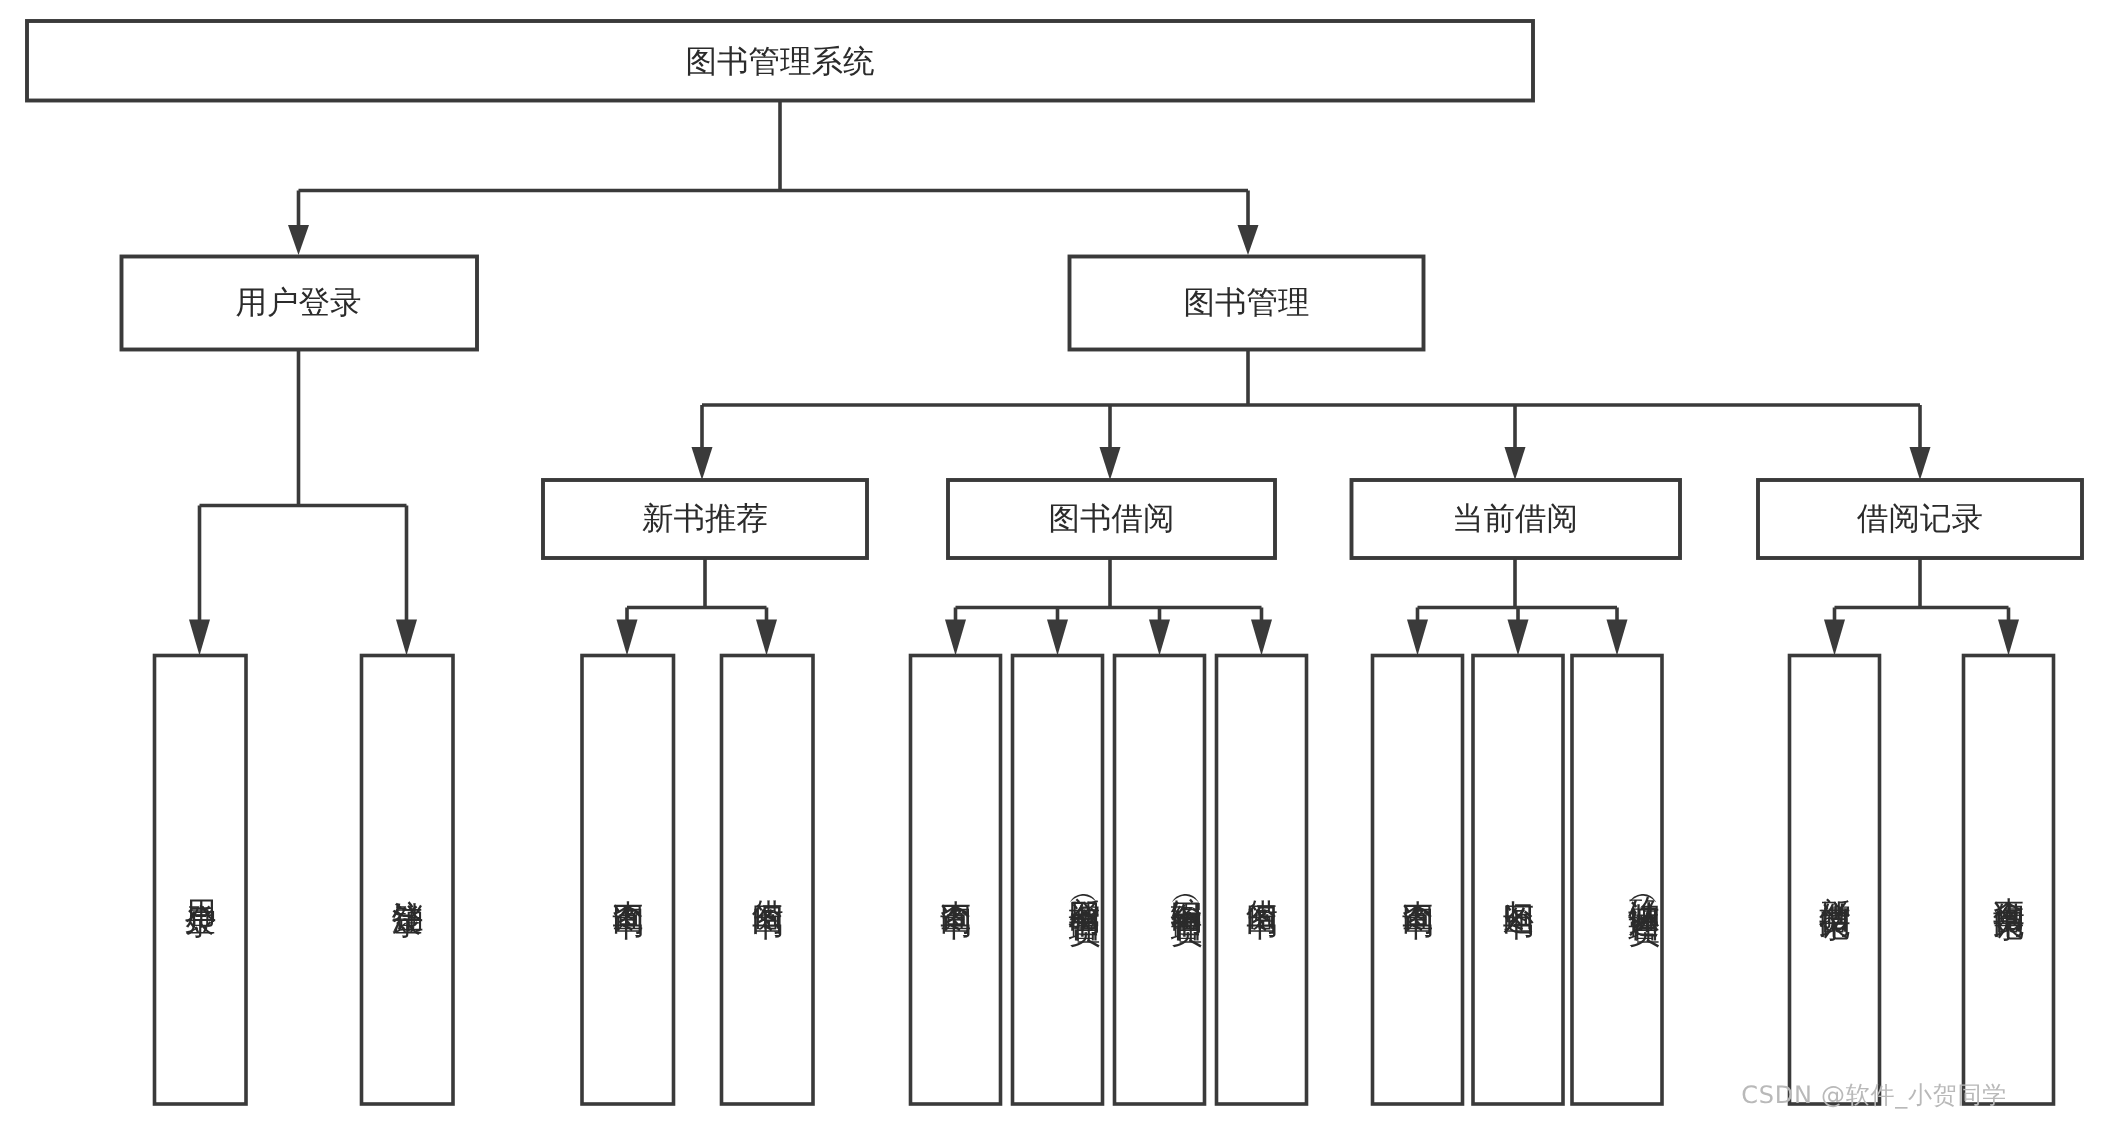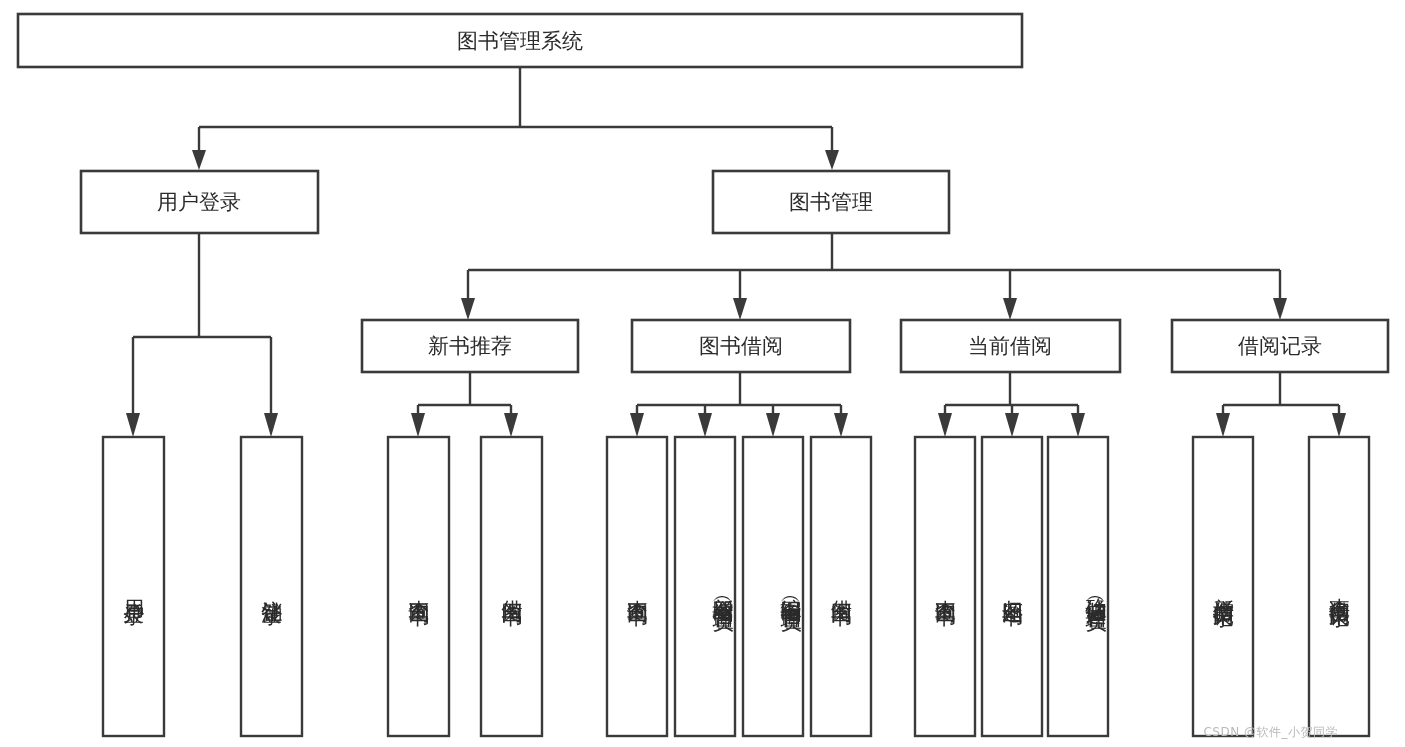--- a/index.html
+++ b/index.html
@@ -68,21 +68,21 @@
     justify-content: center;
     text-align: center;
     white-space: nowrap;
     pointer-events: none;
   }
   .watermark {
     position: absolute;
     right: 8px;
     bottom: 6px;
     font-family: "DejaVu Sans", "Liberation Sans", sans-serif;
-    font-size: 12px;
+    font-size: 16px;
     color: #b9b9b9;
     letter-spacing: 0.5px;
     white-space: nowrap;
   }
 </style>
 </head>
 <body>
 
 <div id="diagram-root">
 

